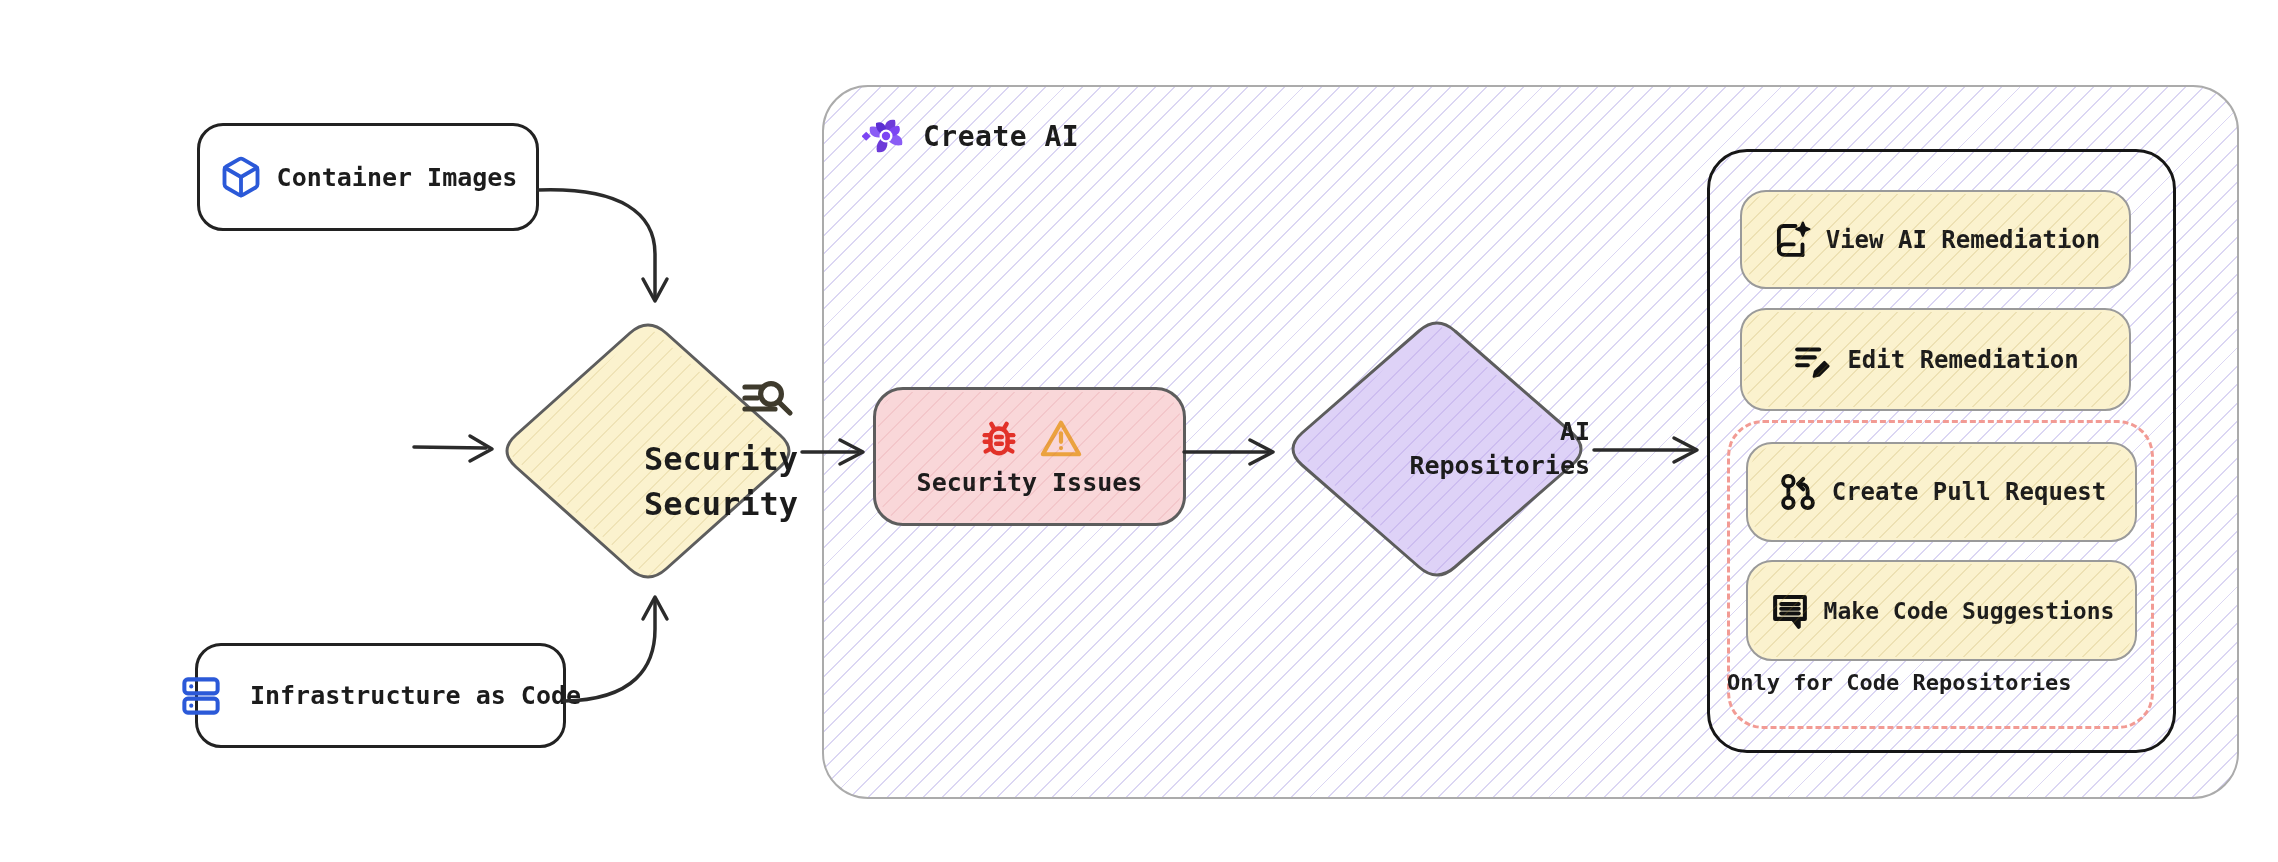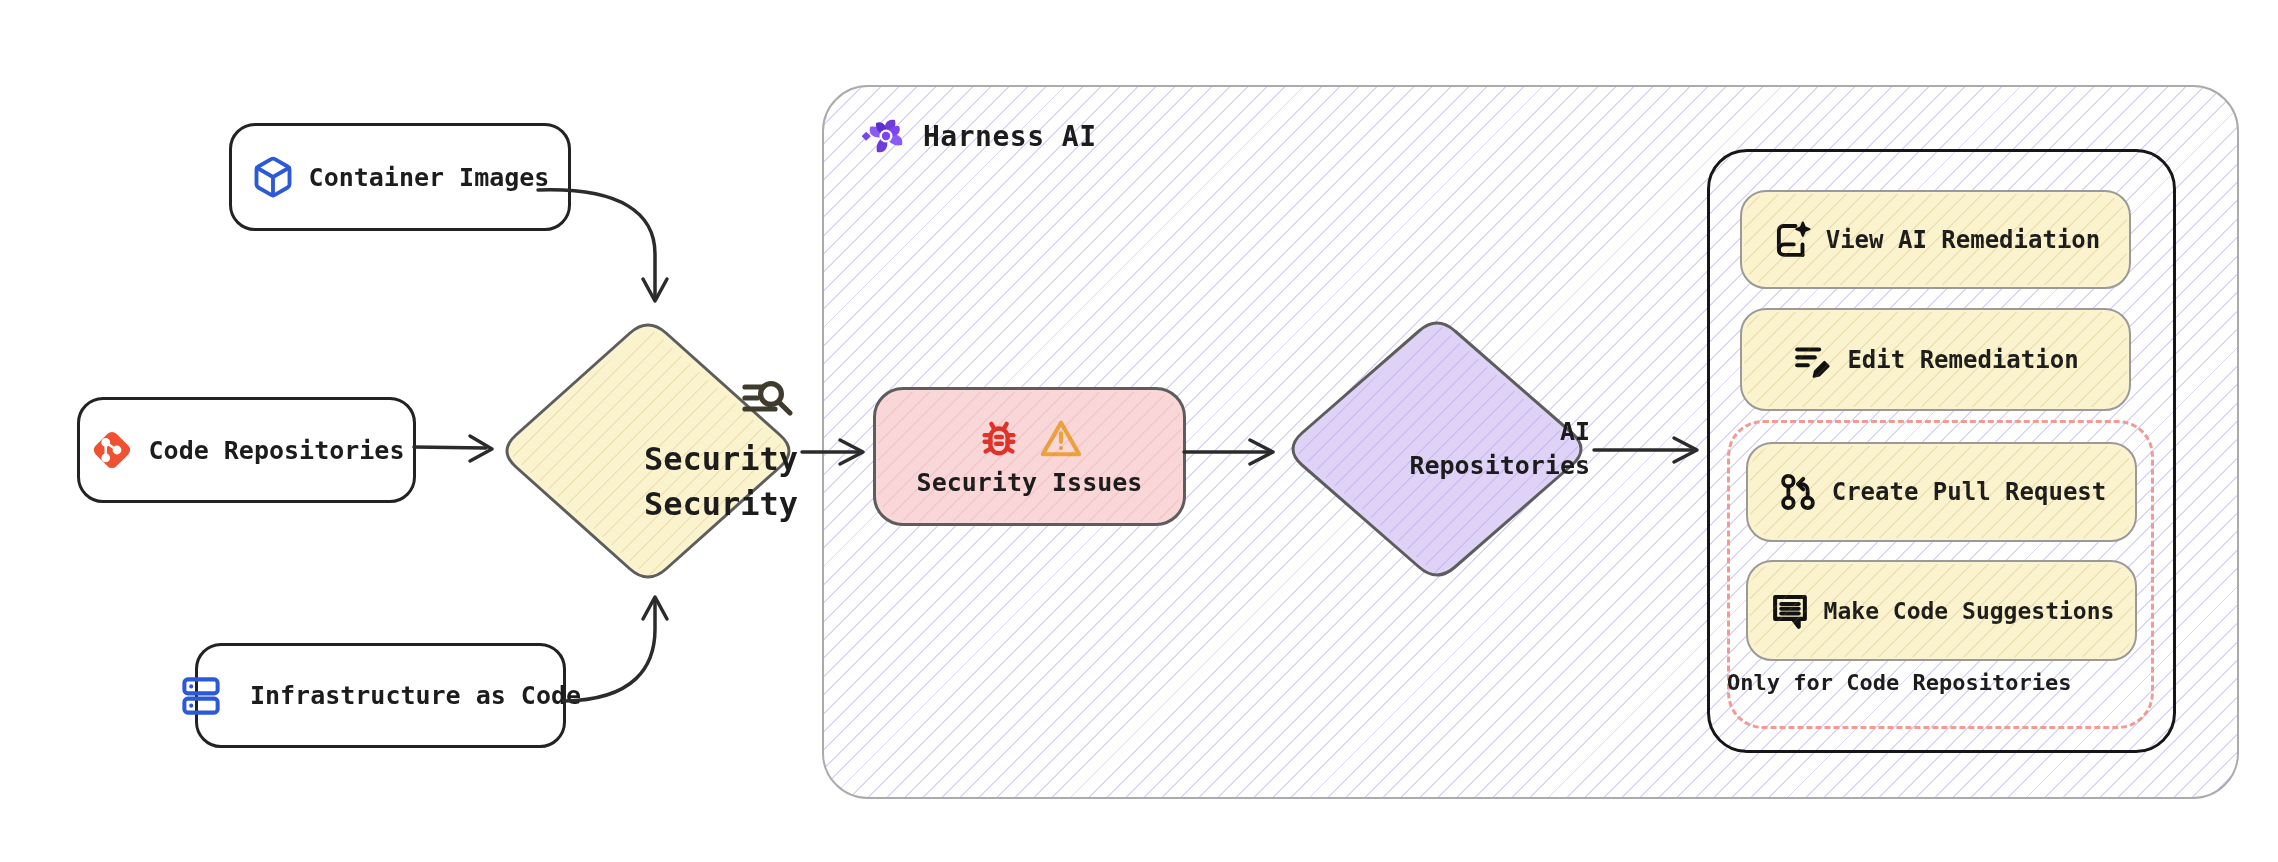--- a/index.html
+++ b/index.html
@@ -19,21 +19,21 @@
     position:absolute;left:862px;top:112px;height:48px;
     display:flex;align-items:center;gap:13px;
   }
   .harness-title .txt{font-size:28px;font-weight:700;letter-spacing:.5px;}
   
   .node{
     position:absolute;display:flex;align-items:center;justify-content:center;gap:14px;
     background:#fff;border:3px solid #222;border-radius:26px;
     font-size:25px;font-weight:600;white-space:nowrap;
   }
-  #n-container{left:197px;top:123px;width:336px;height:102px;margin-left:32px;}
+  #n-container{left:197px;top:123px;width:336px;height:102px;}
   #n-repos{left:77px;top:397px;width:333px;height:100px;}
   #n-iac{left:195px;top:643px;width:365px;height:99px;gap:28px;}
   
   .diamond-svg{position:absolute;overflow:visible;}
   .diamond-content{
     position:absolute;display:flex;flex-direction:column;align-items:flex-end;justify-content:center;
     text-align:center;font-weight:600;line-height:1.38;
   }
   #d-scan-content{left:498px;top:318px;width:300px;height:267px;font-size:32px;gap:16px;}
   #d-ai-content{left:1284px;top:315px;width:306px;height:268px;font-size:25px;}
@@ -93,45 +93,32 @@
           <path d="M24 24 C28 35 23 42 15 40 C13 32 18 26 24 24 Z" fill="#6d3bd8"></path>
           <path d="M24 24 C13 28 6 23 8 15 C16 13 22 18 24 24 Z" fill="#8a5cf5"></path>
           <path d="M24 24 C26 13 20 8 14 11 C13 18 19 23 24 24 Z" fill="#5b2ed3"></path>
           <path d="M24 24 C35 26 40 20 37 14 C30 13 25 19 24 24 Z" fill="#7c45f3"></path>
         </g>
         <circle cx="24" cy="24" r="6.5" fill="#ffffff"></circle>
         <circle cx="24" cy="24" r="4.2" fill="#7c45f3"></circle>
         <rect x="1" y="21" width="6.5" height="6.5" transform="rotate(45 4.2 24.2)" fill="#7c45f3"></rect>
       </g>
     </svg>
-    <span class="txt">Harness AI</span>
+    <span class="txt">Create AI</span>
   </div>
 
   <div class="node" id="n-container">
     <svg class="ic" width="44" height="44" viewBox="0 0 24 24" fill="none" stroke="#2b59d8" stroke-width="2.1" stroke-linecap="round" stroke-linejoin="round">
       <path d="M21 16V8a2 2 0 0 0-1-1.73l-7-4a2 2 0 0 0-2 0l-7 4A2 2 0 0 0 3 8v8a2 2 0 0 0 1 1.73l7 4a2 2 0 0 0 2 0l7-4A2 2 0 0 0 21 16z"></path>
       <polyline points="3.27 6.96 12 12.01 20.73 6.96"></polyline>
       <line x1="12" y1="22.08" x2="12" y2="12"></line>
     </svg>
     <span>Container Images</span>
   </div>
 
-  <div class="node" id="n-repos">
-    <svg class="ic" width="46" height="46" viewBox="0 0 44 44">
-      <rect x="8" y="8" width="28" height="28" rx="6" transform="rotate(45 22 22)" fill="#f05133"></rect>
-      <g stroke="#ffffff" stroke-width="2.4" fill="#ffffff" stroke-linecap="round">
-        <line x1="16" y1="17.5" x2="16" y2="27"></line>
-        <line x1="18" y1="16" x2="24.5" y2="20.5"></line>
-        <circle cx="16" cy="14.8" r="3"></circle>
-        <circle cx="16" cy="29.5" r="3"></circle>
-        <circle cx="26.8" cy="22" r="3"></circle>
-      </g>
-    </svg>
-    <span>Code Repositories</span>
-  </div>
 
   <div class="node" id="n-iac">
     <svg class="ic" width="42" height="42" viewBox="0 0 24 24" fill="none" stroke="#2b59d8" stroke-width="2.3" stroke-linecap="round" stroke-linejoin="round">
       <rect x="2.5" y="2.5" width="19" height="8" rx="2"></rect>
       <rect x="2.5" y="13.5" width="19" height="8" rx="2"></rect>
       <line x1="6.4" y1="6.5" x2="6.45" y2="6.5"></line>
       <line x1="6.4" y1="17.5" x2="6.45" y2="17.5"></line>
     </svg>
     <span>Infrastructure as Code</span>
   </div>

